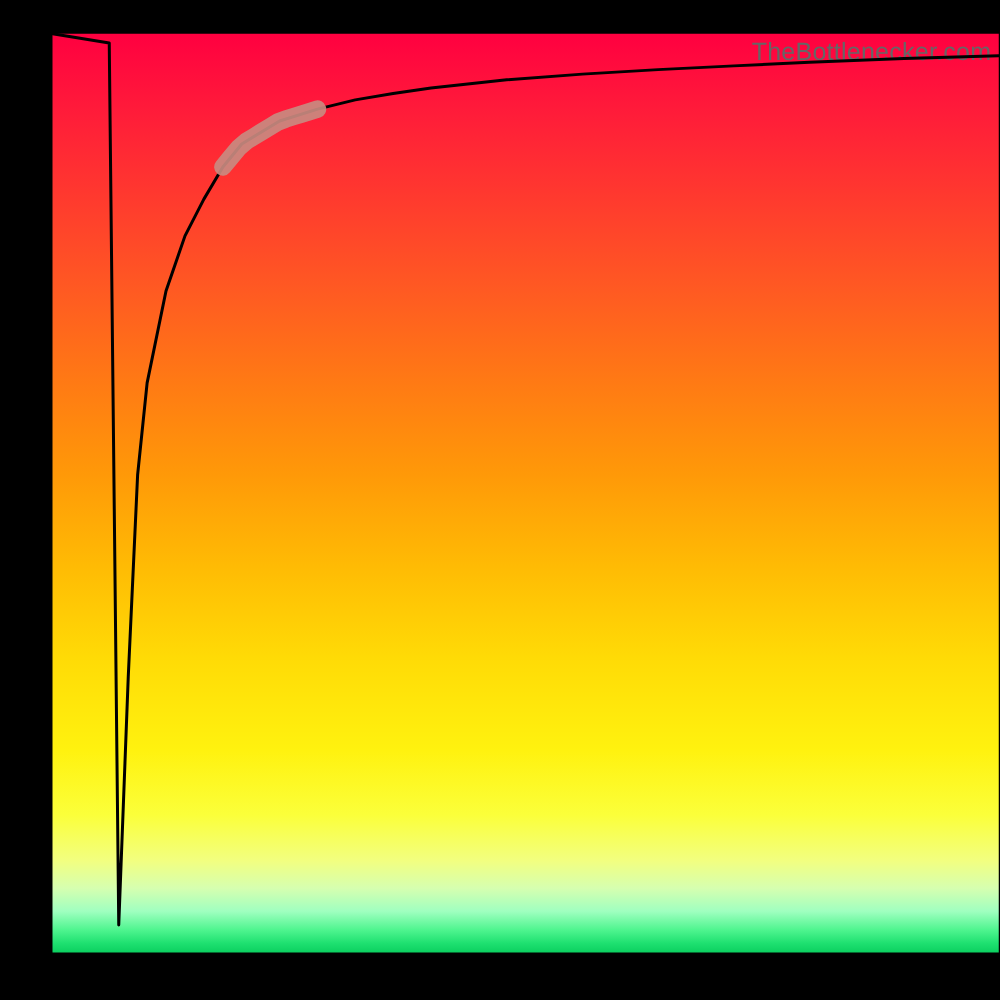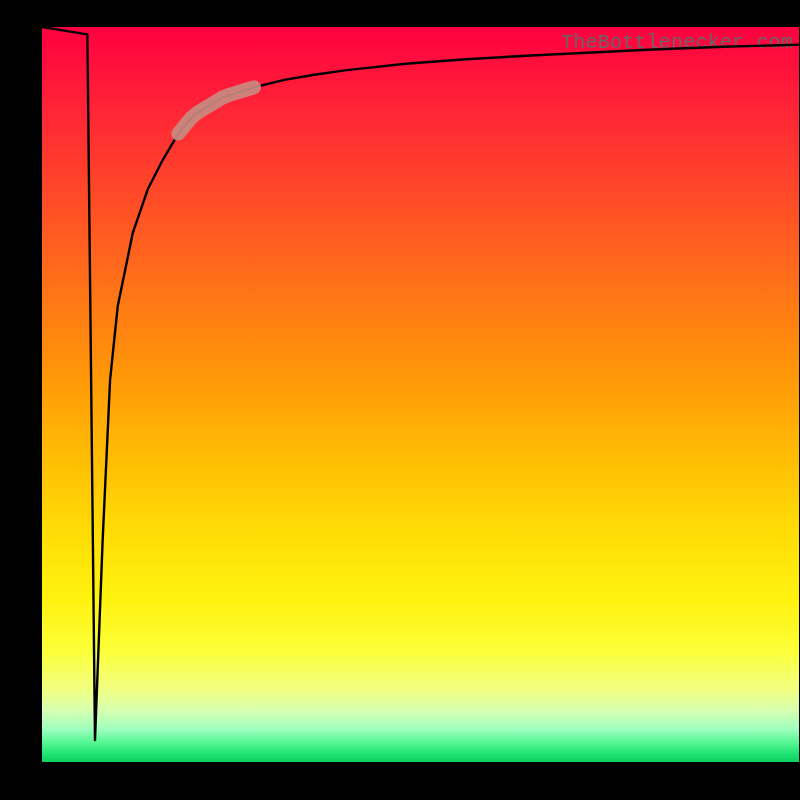--- a/index.html
+++ b/index.html
@@ -9,21 +9,20 @@
     height: 800px;
     overflow: hidden;
     background: #fff;
     font-family: Arial, Helvetica, sans-serif;
   }
   .outer {
     position: relative;
     width: 800px;
     height: 800px;
     background: #000;
-    font-family: Liberation Mono, monospace;
   }
   .plot {
     position: absolute;
     
     left: 42px;
     top: 27px;
     width: 757px;   
     height: 735px;  
     background: linear-gradient(
       to bottom,

